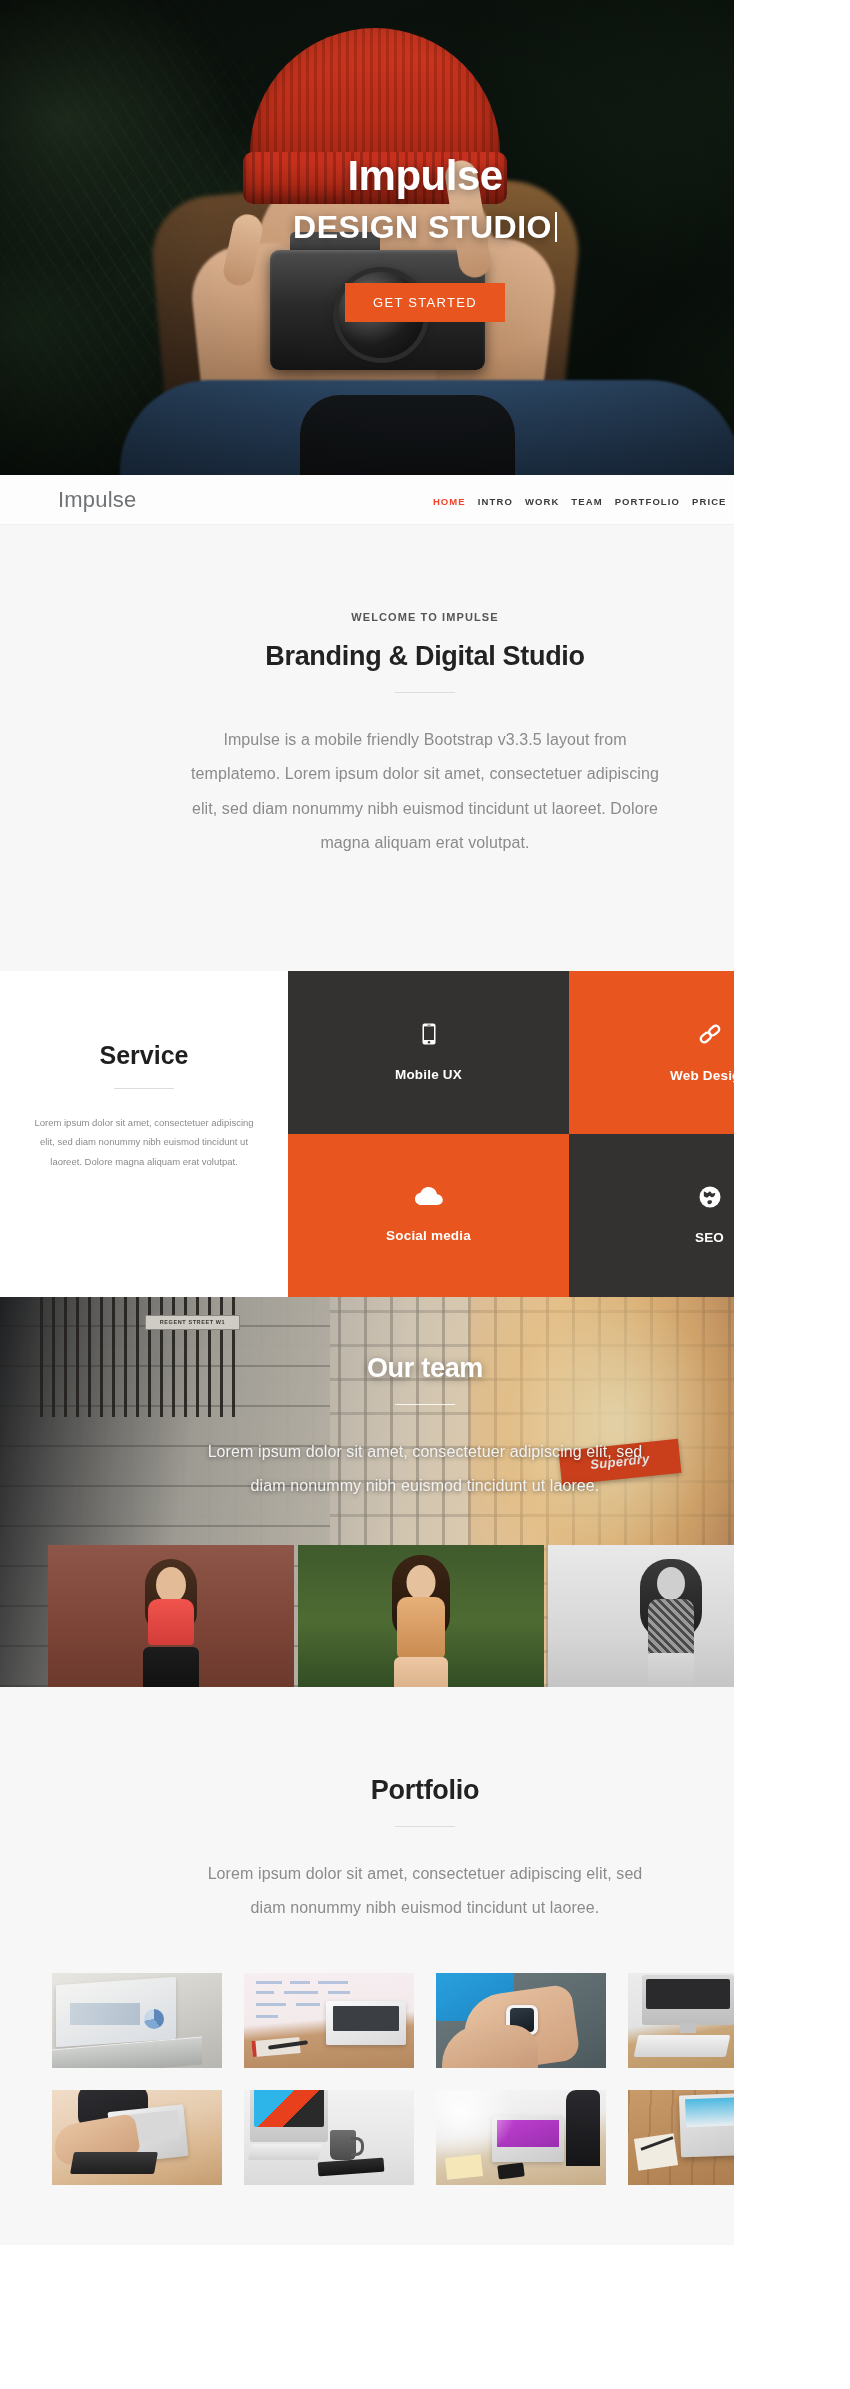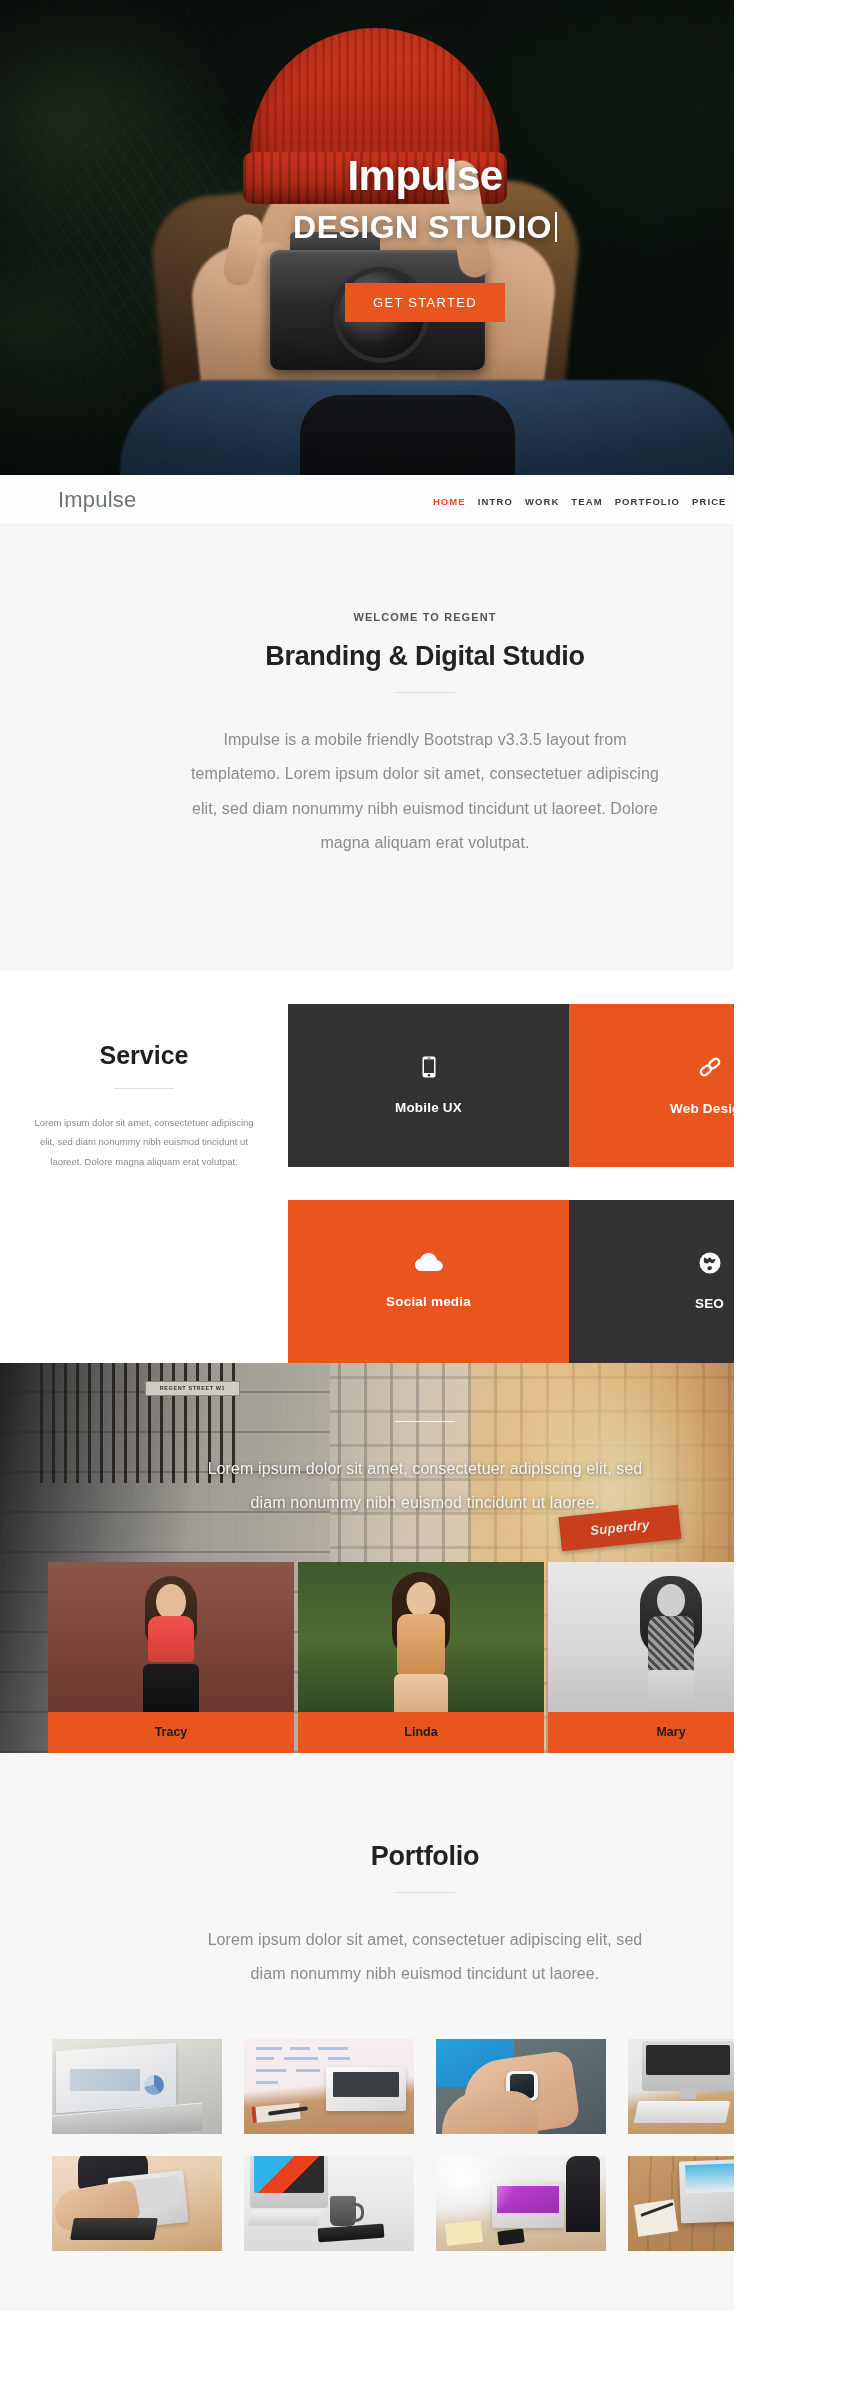--- a/index.html
+++ b/index.html
@@ -201,21 +201,20 @@
   .service-left h2{ font-size:25px; font-weight:bold; color:#1f1f1f; }
   .service-left .rule{ margin:18px auto 0; }
   .service-left p{
     margin-top:24px; font-size:9.5px; color:#8b8b8b; line-height:2.05;
   }
   .service-grid{ width:562px; display:flex; flex-wrap:wrap; }
   .tile{
     width:281px; height:163px;
     display:flex; flex-direction:column; align-items:center; justify-content:center;
     cursor:pointer;
-    margin-top:33px;
   }
   .tile.dark{ background:#333231; }
   .tile.orange{ background:#e8551f; }
   .tile .ic{ color:#fff; margin-bottom:18px; display:block; }
   .tile .lbl{ color:#fff; font-size:13.5px; font-weight:bold; letter-spacing:.2px; }
 
   
   .team{
     position:relative; width:850px; height:390px; overflow:hidden;
   }
@@ -466,21 +465,21 @@
       <li><a href="#">INTRO</a></li>
       <li><a href="#">WORK</a></li>
       <li><a href="#">TEAM</a></li>
       <li><a href="#">PORTFOLIO</a></li>
       <li><a href="#">PRICE</a></li>
       <li><a href="#">CONTACT</a></li>
     </ul>
   </nav>
 
   <section class="intro">
-    <div class="eyebrow">WELCOME TO REGENT</div>
+    <div class="eyebrow">WELCOME TO IMPULSE</div>
     <h2 class="sec-title">Branding &amp; Digital Studio</h2>
     <div class="rule"></div>
     <p class="lede">Impulse is a mobile friendly Bootstrap v3.3.5 layout from templatemo. Lorem ipsum dolor sit amet, consectetuer adipiscing elit, sed diam nonummy nibh euismod tincidunt ut laoreet. Dolore magna aliquam erat volutpat.</p>
   </section>
 
   <section class="service">
     <div class="service-left">
       <h2>Service</h2>
       <div class="rule"></div>
       <p>Lorem ipsum dolor sit amet, consectetuer adipiscing elit, sed diam nonummy nibh euismod tincidunt ut laoreet. Dolore magna aliquam erat volutpat.</p>
@@ -546,20 +545,21 @@
       <div class="street-sign">
         <span>REGENT STREET W1</span>
       </div>
       <div class="sign">
         <span>Superdry</span>
       </div>
       <div class="tint"></div>
     </div>
 
     <div class="team-head">
+      <h2 class="sec-title white">Our team</h2>
       <div class="rule white"></div>
       <p class="lede white">Lorem ipsum dolor sit amet, consectetuer adipiscing elit, sed diam nonummy nibh euismod tincidunt ut laoree.</p>
     </div>
 
     <div class="team-cards">
 
       <div class="card">
         <div class="card-photo p1">
           <div class="bgw"></div>
           <div class="fig" style="top:10px;width:90px;height:140px;">

